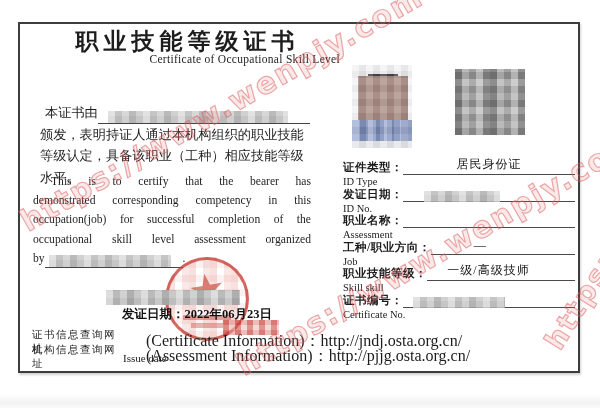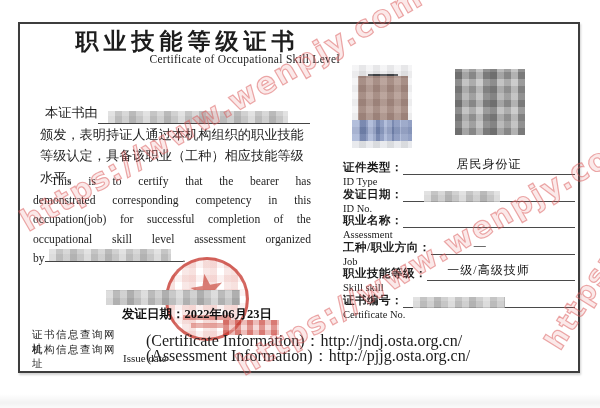--- a/index.html
+++ b/index.html
@@ -20,21 +20,21 @@
 
   
   .p-cn{position:absolute;left:40px;top:82px;width:270px;
         font-size:13.2px;line-height:21.5px;color:#1e1e1e;}
   .cn-line1{display:flex;align-items:flex-end;}
   .cn-line1 .txt{white-space:nowrap;padding-left:5px;margin-top:20px;}
   .u-fill{flex:1;border-bottom:1px solid #444;display:flex;align-items:flex-end;}
   .p-en{position:absolute;left:33px;top:172px;width:278px;
         font-size:11.6px;line-height:19.2px;color:#1e1e1e;}
   .jl{text-align:justify;text-align-last:justify;}
-  .en-last{display:flex;align-items:flex-start;}
+  .en-last{display:flex;align-items:flex-end;}
   .en-last .u-fill{flex:0 0 138px;}
 
   
   .mx{background-color:#c9c9c9;
       background-image:
         repeating-linear-gradient(90deg, rgba(255,255,255,.38) 0 7px, rgba(0,0,0,.07) 7px 14px,
           rgba(255,255,255,.16) 14px 21px, rgba(0,0,0,.13) 21px 28px, rgba(0,0,0,0) 28px 35px),
         repeating-linear-gradient(0deg, rgba(0,0,0,.06) 0 7px, rgba(0,0,0,0) 7px 14px);}
   .mx-soft{opacity:.85;}
   .qr{position:absolute;left:455px;top:69px;width:70px;height:66px;background-color:#a0a0a0;

